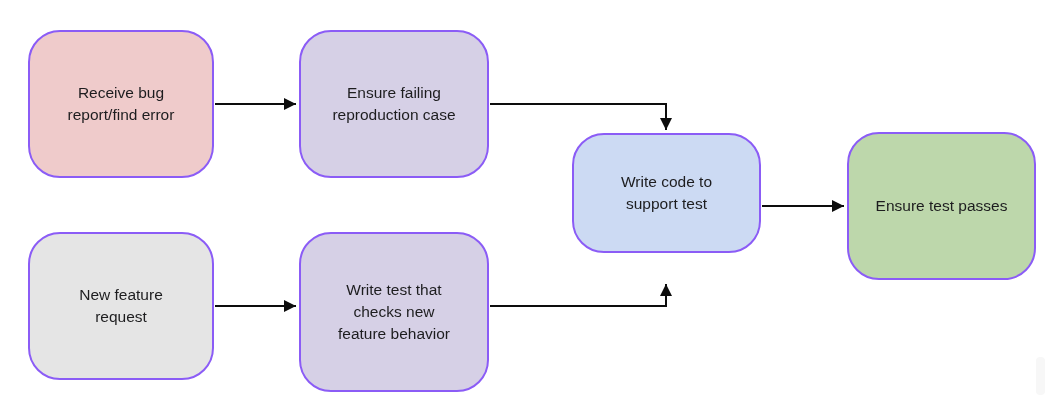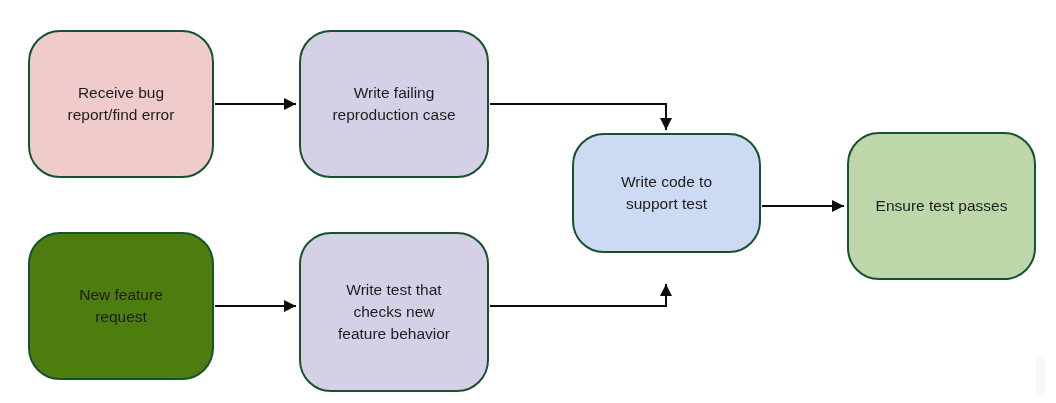--- a/index.html
+++ b/index.html
@@ -12,21 +12,21 @@
   }
   .canvas { position: absolute; inset: 0; }
   svg.arrows {
     position: absolute; left: 0; top: 0;
     width: 1056px; height: 403px;
     pointer-events: none;
   }
   .node {
     position: absolute;
     box-sizing: border-box;
-    border: 2px solid #14532d;
+    border: 2px solid #8b5cf6;
     border-radius: 32px;
     display: flex;
     align-items: center;
     justify-content: center;
     text-align: center;
     font-size: 15.5px;
     line-height: 1.42;
     color: #1d1d1f;
   }
   .node .label {
@@ -58,25 +58,25 @@
     <path d="M490,306 H666 V284" fill="none" stroke="#0d0d0d" stroke-width="2" marker-end="url(#ah)"></path>
     <path d="M762,206 H844" fill="none" stroke="#0d0d0d" stroke-width="2" marker-end="url(#ah)"></path>
   </svg>
 
   <div class="node" style="left: 28px; top: 30px; width: 186px; height: 148px; background: rgb(239, 203, 203);">
     <div class="label">Receive bug
 report/find error</div>
   </div>
 
   <div class="node" style="left: 299px; top: 30px; width: 190px; height: 148px; background: rgb(214, 208, 230);">
-    <div class="label">Write failing
+    <div class="label">Ensure failing
 reproduction case</div>
   </div>
 
-  <div class="node" style="left: 28px; top: 232px; width: 186px; height: 148px; background: #4d7c0f;">
+  <div class="node" style="left: 28px; top: 232px; width: 186px; height: 148px; background: #e5e5e5;">
     <div class="label">New feature
 request</div>
   </div>
 
   <div class="node" style="left: 299px; top: 232px; width: 190px; height: 160px; background: rgb(214, 208, 230);">
     <div class="label">Write test that
 checks new
 feature behavior</div>
   </div>
 

